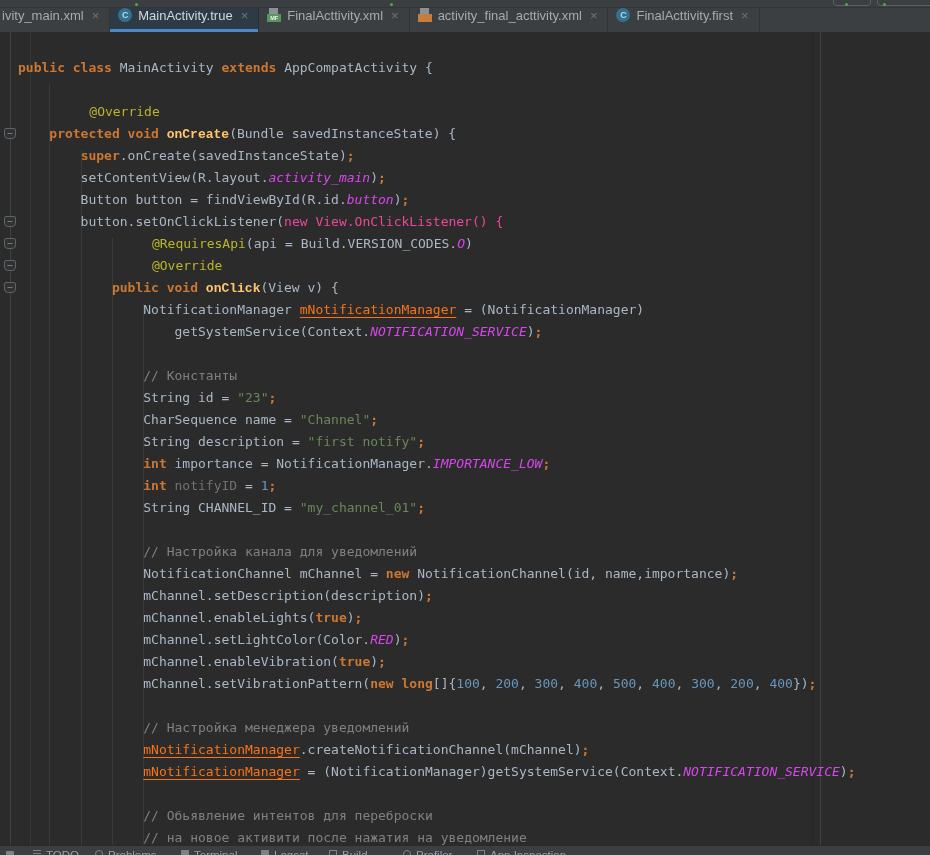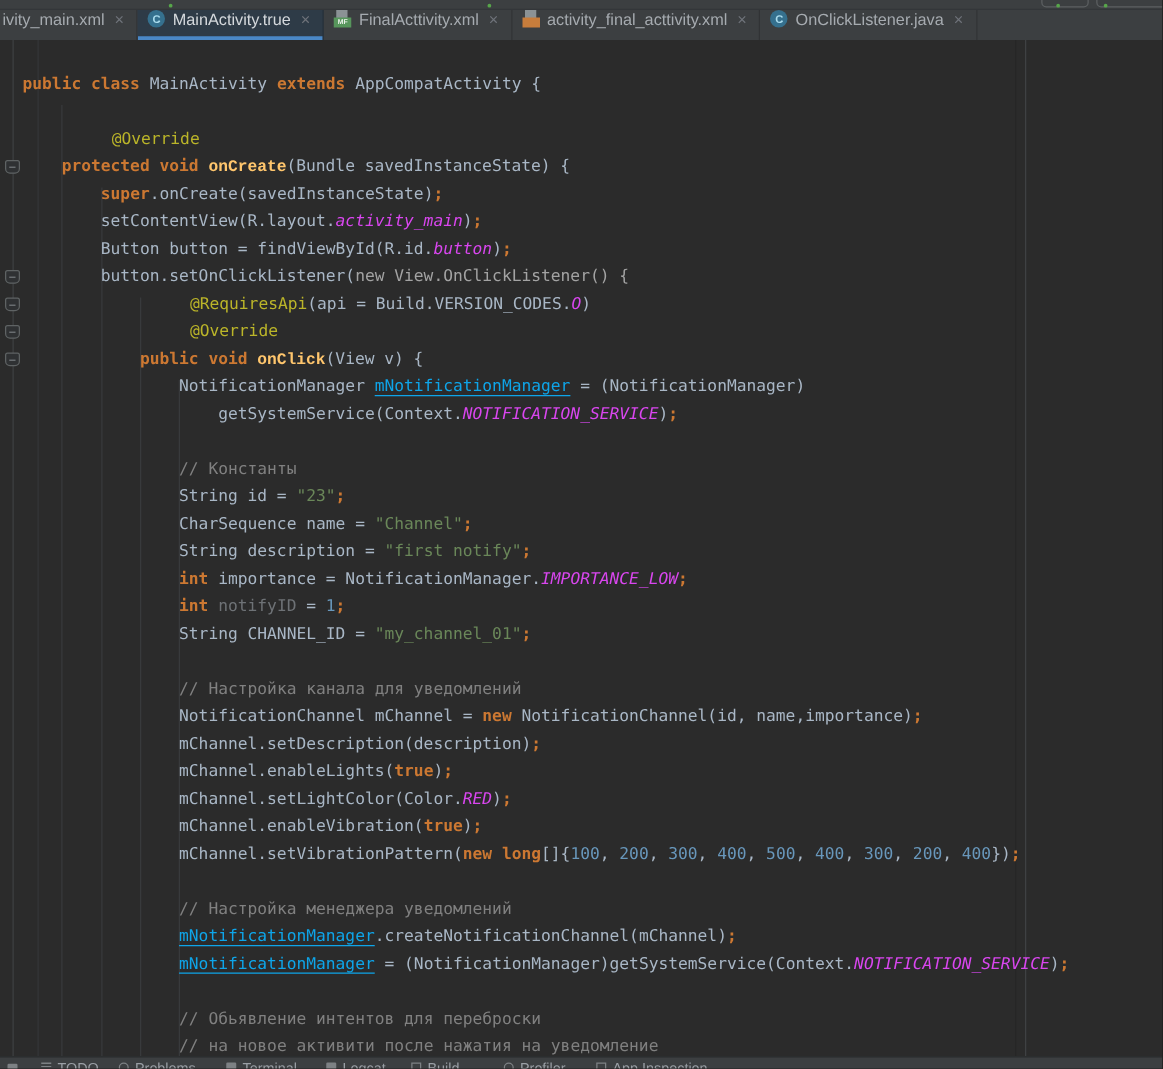--- a/index.html
+++ b/index.html
@@ -81,21 +81,21 @@
   .sb-item {
     position:absolute; top:2px; display:flex; align-items:flex-start; gap:5px;
     color:#9a9fa5; font-size:11.5px; line-height:14px; white-space:nowrap;
   }
   .sb-ico { width:8px; height:8px; margin-top:2px; background:#7d8184; display:inline-block; }
   .sb-ico.round { border-radius:50%; background:transparent; border:1.5px solid #7d8184; }
   .sb-ico.sq { border-radius:1px; }
   .sb-ico.lines { background:repeating-linear-gradient(#7d8184 0 1px, transparent 1px 3px); }
   .sb-ico.outline { background:transparent; border:1px solid #7d8184; }
 </style>
-<style>.tk-txt{color:#A9B7C6;}.tk-kw{color:#CC7832;}.tk-ann{color:#BBB529;padding-left:40px;}.tk-method{color:#FFC66D;font-family:Liberation Mono, monospace;}.tk-str{color:#6A8759;}.tk-num{color:#6897BB;}.tk-cmt{color:#808080;}.tk-field{color:#d946ef;}.tk-fieldref{color:#0ea5e9;}.tk-dim{color:#a3a3a3;}.tk-unused{color:#6E7276;}</style></head>
+<style>.tk-txt{color:#A9B7C6;}.tk-kw{color:#CC7832;}.tk-ann{color:#BBB529;padding-left:40px;}.tk-method{color:#FFC66D;font-family:Liberation Mono, monospace;}.tk-str{color:#6A8759;}.tk-num{color:#6897BB;}.tk-cmt{color:#808080;}.tk-field{color:#d946ef;}.tk-fieldref{color:#f97316;}.tk-dim{color:#ec4899;}.tk-unused{color:#6E7276;}</style></head>
 <body>
 
 <div class="app">
 
   <div class="toolbar">
     <span class="dot" style="left: 135px; top: 3px; background: rgb(87, 166, 74);"></span>
     <span class="dot" style="left: 390px; top: 3px; background: rgb(87, 166, 74);"></span>
     <div class="tb-outline" style="left:833px; width:38px;"></div>
     <div class="tb-outline" style="left:877px; width:60px;"></div>
     <span class="dot" style="left: 845px; top: 3px; background: rgb(87, 166, 74);"></span>
@@ -123,21 +123,21 @@
       <div class="tab">
         <span class="icon-file">
           <span class="page"></span>
           <span class="band orange"></span>
         </span>
         <span>activity_final_acttivity.xml</span>
         <span class="close">×</span>
       </div>
       <div class="tab">
         <span class="icon-class">C</span>
-        <span>OnClickListener.java</span>
+        <span>FinalActtivity.first</span>
         <span class="close">×</span>
       </div>
     </div>
 
   <div class="editor">
     <div class="vline gutter-line"></div>
     <div class="vline gutter-sep"></div>
     <div class="indent-guide" style="left:49px; top:52px; bottom:0;"></div>
     <div class="indent-guide" style="left:81px; top:118px; bottom:0;"></div>
     <div class="indent-guide" style="left:112px; top:206px; bottom:0;"></div>

